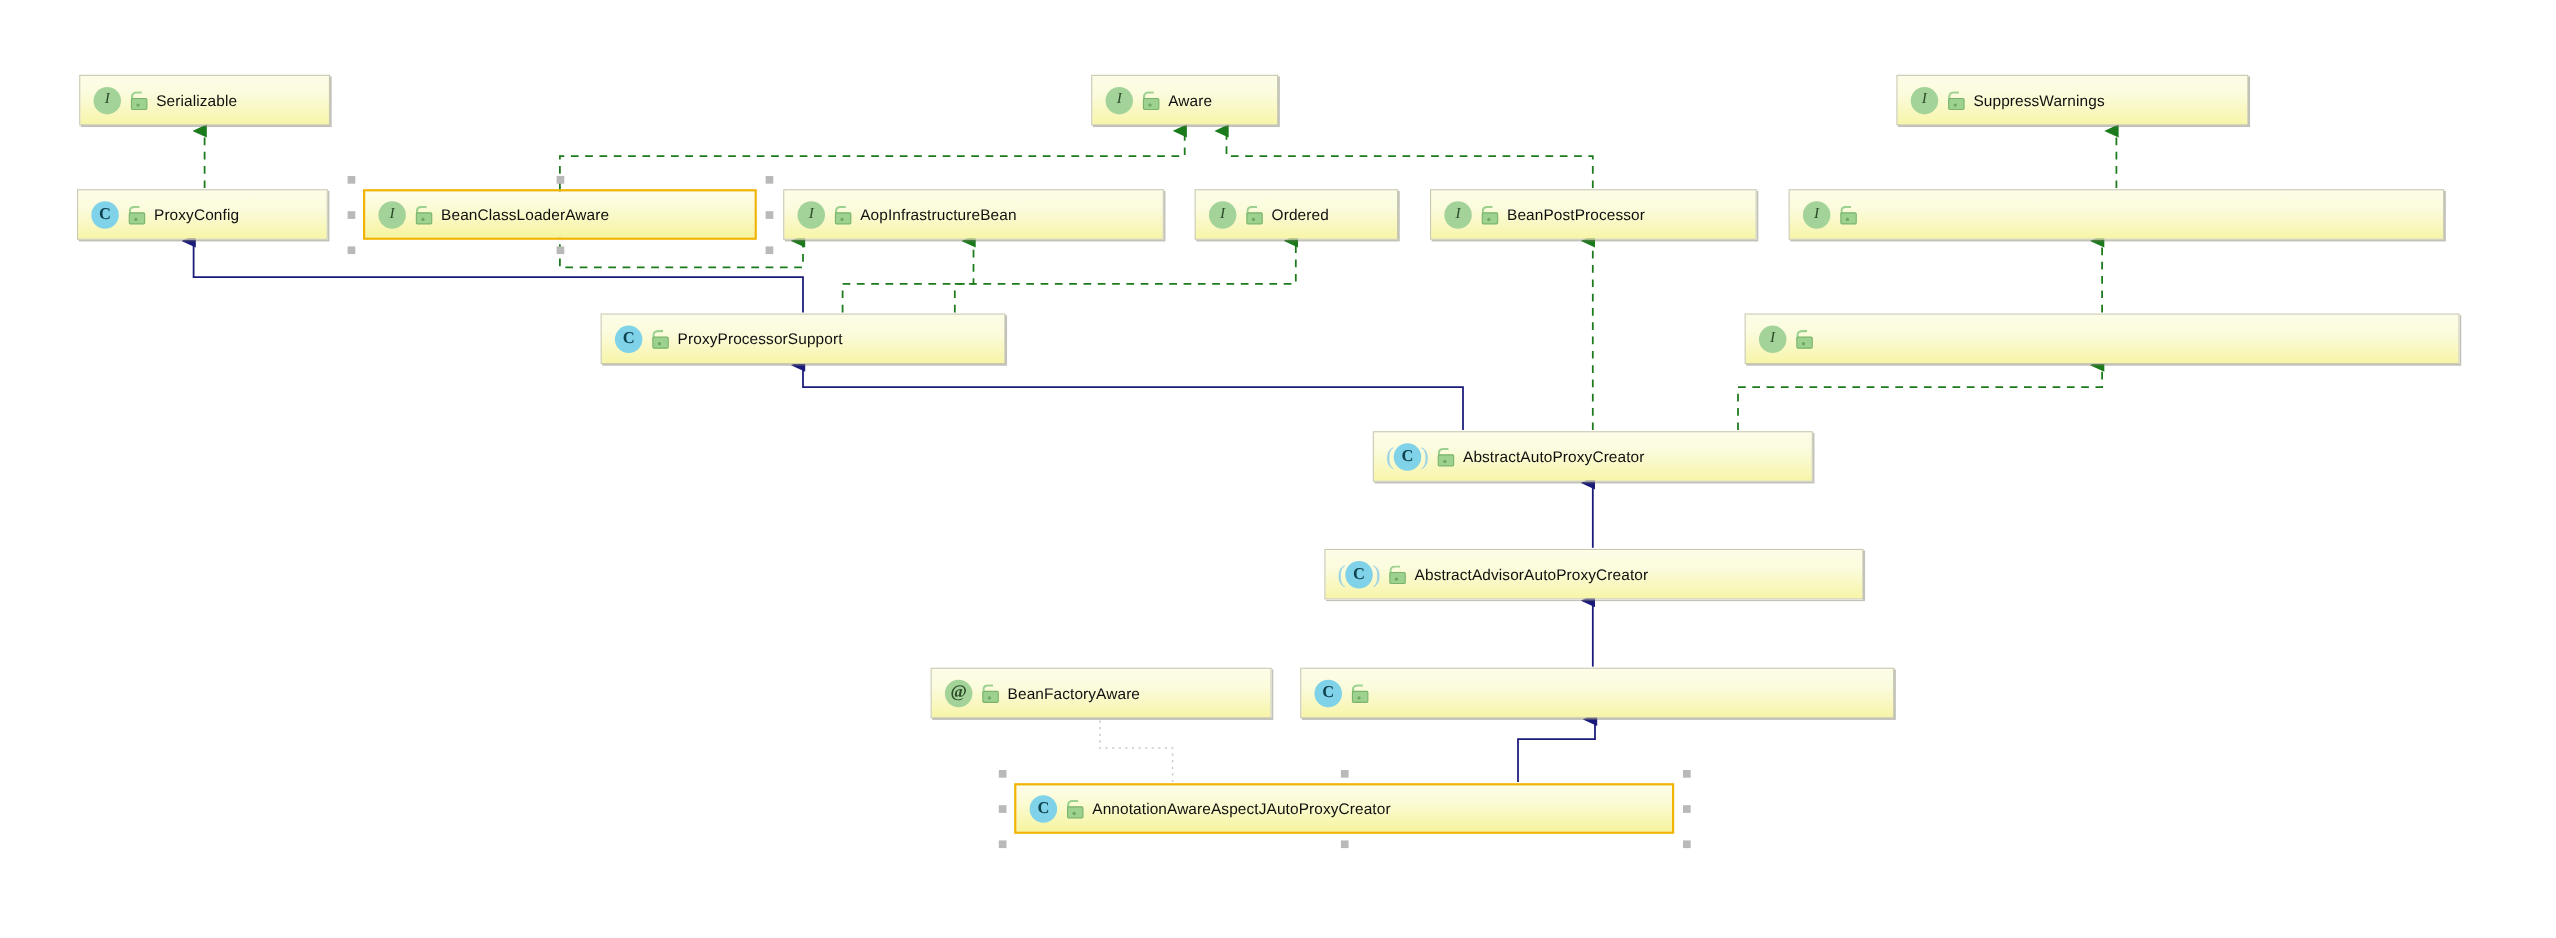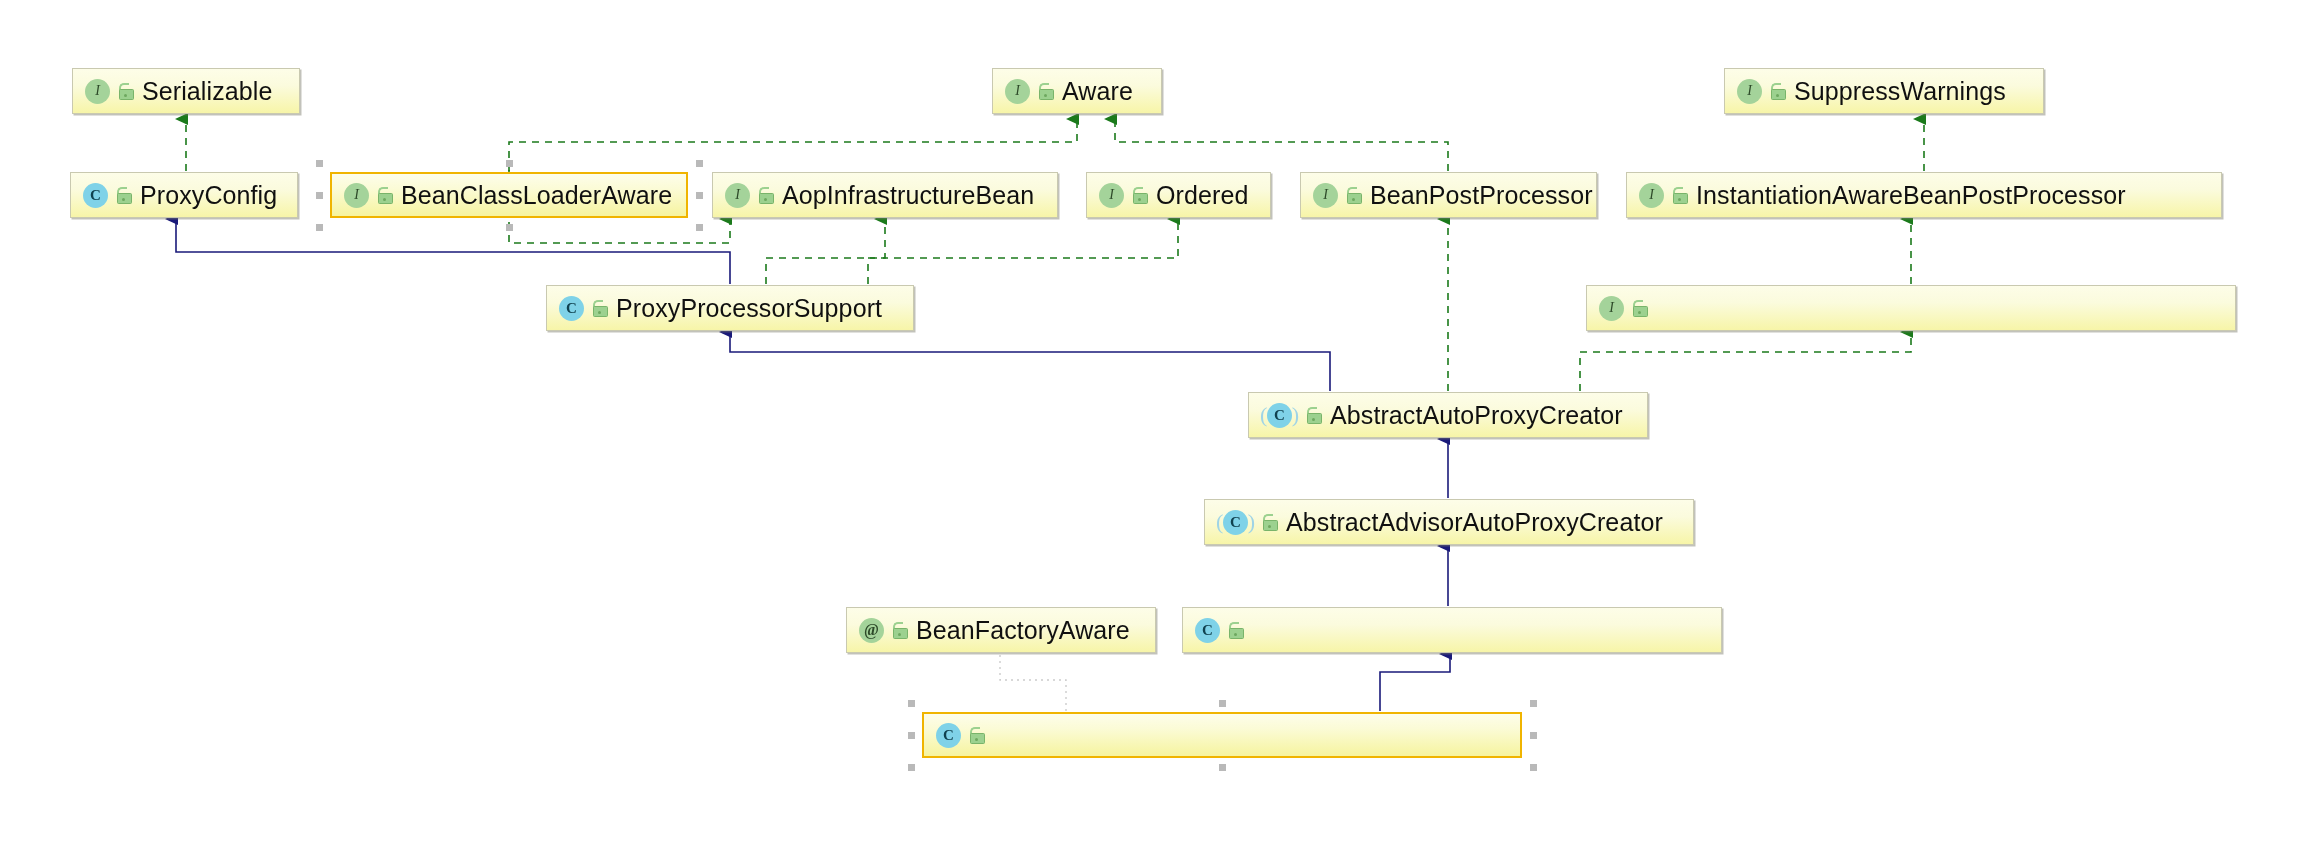--- a/index.html
+++ b/index.html
@@ -34,21 +34,21 @@
   .abs-wrap .ico{margin-right:0;}
 
   .lock{flex:0 0 auto;width:16px;height:17px;margin:0 8px 0 4px;position:relative;}
   .lock i{position:absolute;display:block;}
   .lock .body{left:1px;bottom:0;width:13px;height:9px;background:#9cd18f;
               border:1px solid #79b46a;border-radius:1.5px;}
   .lock .shk{left:1px;top:0;width:8px;height:8px;border:2px solid #9cd18f;
              border-bottom:none;border-right:none;border-radius:5px 0 0 0;}
   .lock .kh{left:6px;bottom:3px;width:3px;height:3px;background:#6ea860;border-radius:50%;}
 
-  .label{font-size:25px;color:#101010;letter-spacing:.1px;}
+  .label{font-size:14px;color:#101010;letter-spacing:.1px;}
 
   .handle{position:absolute;width:7px;height:7px;background:#b9b9b9;}
 </style>
 </head>
 <body>
 
 <div id="canvas">
   <svg id="edges" xmlns="http://www.w3.org/2000/svg" viewBox="0 0 2324 853">
     <defs>
       <marker id="mImpl" markerWidth="14" markerHeight="14" refX="6" refY="11" orient="auto" markerUnits="userSpaceOnUse">
@@ -164,21 +164,20 @@
       </span>
       <span class="label">BeanPostProcessor</span>
     </div>
     <div class="node" style="left: 1626px; top: 172px; width: 596px;">
       <span class="ico iface">I</span>
       <span class="lock">
         <i class="shk"></i>
         <i class="body"></i>
         <i class="kh"></i>
       </span>
-      <span class="label">InstantiationAwareBeanPostProcessor</span>
     </div>
     <div class="node" style="left: 546px; top: 285px; width: 368px;">
       <span class="ico cls">C</span>
       <span class="lock">
         <i class="shk"></i>
         <i class="body"></i>
         <i class="kh"></i>
       </span>
       <span class="label">ProxyProcessorSupport</span>
     </div>
@@ -229,20 +228,21 @@
         <i class="kh"></i>
       </span>
     </div>
     <div class="node sel" style="left: 922px; top: 712px; width: 600px;">
       <span class="ico cls">C</span>
       <span class="lock">
         <i class="shk"></i>
         <i class="body"></i>
         <i class="kh"></i>
       </span>
+      <span class="label">AnnotationAwareAspectJAutoProxyCreator</span>
     </div>
     <div class="handle" style="left: 908px; top: 700px;"></div>
     <div class="handle" style="left: 1218.5px; top: 700px;"></div>
     <div class="handle" style="left: 1530px; top: 700px;"></div>
     <div class="handle" style="left: 908px; top: 731.5px;"></div>
     <div class="handle" style="left: 1530px; top: 731.5px;"></div>
     <div class="handle" style="left: 908px; top: 764px;"></div>
     <div class="handle" style="left: 1218.5px; top: 764px;"></div>
     <div class="handle" style="left: 1530px; top: 764px;"></div>
   </div>

